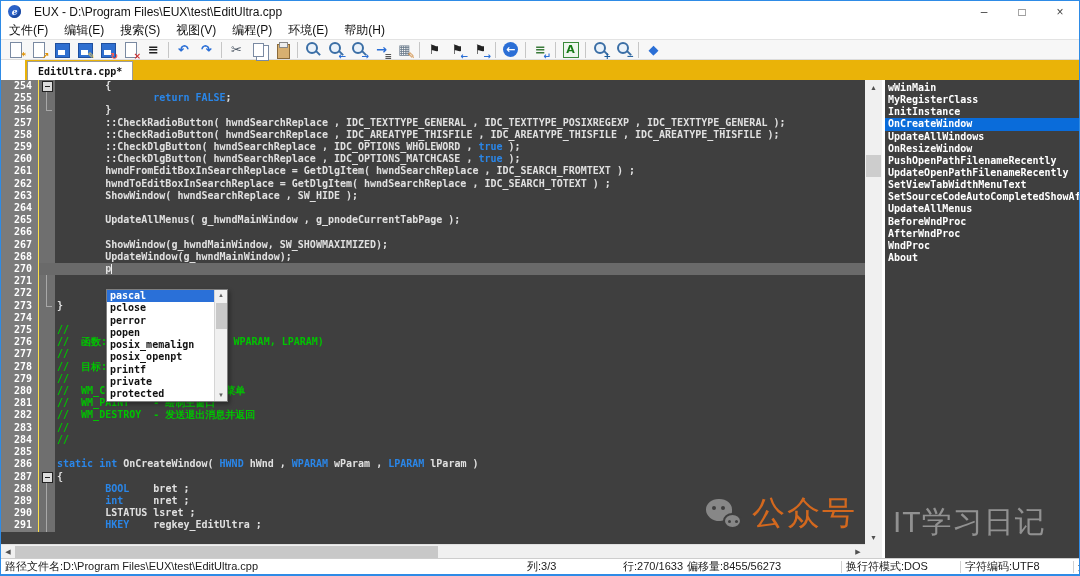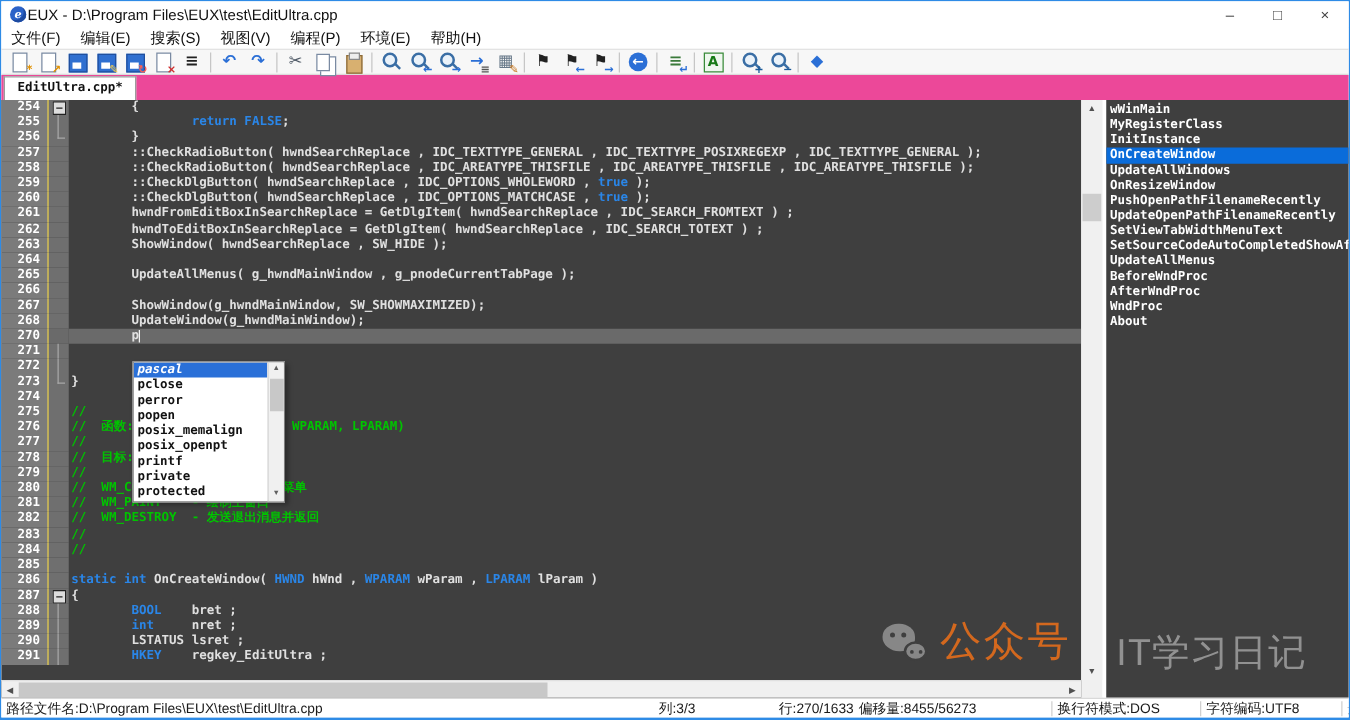--- a/index.html
+++ b/index.html
@@ -1,21 +1,21 @@
 <!DOCTYPE html>
 <html><head>
 <meta charset="utf-8">
 <style>
   html,body{margin:0;padding:0;background:#d8d8d8;}
   *{box-sizing:border-box;}
   #app{width:1080px;height:576px;background:#fff;border:1px solid #2e8be6;border-bottom:2px solid #2e8be6;position:relative;font-family:"Liberation Sans",sans-serif;overflow:hidden;}
   
   #titlebar{height:21px;display:flex;align-items:center;background:#fff;padding-left:7px;}
   #app-icon{width:13px;height:13px;border-radius:50%;background:#2b62c8;color:#fff;font:italic 700 9px "DejaVu Serif",serif;display:flex;align-items:center;justify-content:center;box-shadow:inset -2px -2px 0 #1d4aa0;}
-  #title-text{font-size:12px;color:#111;margin-left:1px;white-space:pre;}
+  #title-text{font-size:12px;color:#111;margin-left:13px;white-space:pre;}
   #win-controls{margin-left:auto;display:flex;height:100%;}
   .wc{width:38px;display:flex;align-items:center;justify-content:center;color:#444;font-size:12px;}
   
   #menubar{height:17px;display:flex;align-items:center;background:#fff;font-size:12px;color:#111;}
   .menu-item{padding:0 8px;height:100%;display:flex;align-items:center;}
   
   #toolbar{height:21px;display:flex;align-items:center;background:#f7f7f7;border-top:1px solid #e3e3e3;border-bottom:1px solid #dcdcdc;padding-left:3px;}
   .tsep{width:1px;height:16px;background:#c6c6c6;margin:0 3px;}
   .ti{position:relative;width:21px;height:19px;display:inline-flex;align-items:center;justify-content:center;margin:0 1px;}
   .ti .g{font:700 13px "DejaVu Sans",sans-serif;line-height:1;position:relative;}
@@ -26,21 +26,21 @@
   .ti.copy::before{content:"";position:absolute;left:4px;top:3px;width:9px;height:12px;background:#fff;border:1px solid #7a8aa2;box-shadow:4px 3px 0 0 #fff,4px 3px 0 1px #7a8aa2;}
   .ti.clip::before{content:"";position:absolute;left:5px;top:4px;width:11px;height:13px;background:#d8b070;border:1px solid #8a6a3a;}
   .ti.clip::after{content:"";position:absolute;left:7px;top:2px;width:7px;height:4px;background:#eee;border:1px solid #888;}
   .ti.mag::before{content:"";position:absolute;left:4px;top:2px;width:8px;height:8px;border:2px solid #3a6ea5;border-radius:50%;background:#eaf2fa;}
   .ti.mag::after{content:"";position:absolute;left:13px;top:12px;width:6px;height:2px;background:#3a6ea5;transform:rotate(45deg);}
   .ti.circ::before{content:"";position:absolute;left:3px;top:2px;width:15px;height:15px;background:#2b6fd6;border-radius:50%;}
   .ti.circ .g{color:#fff;font-size:11px;}
   .ti.asq::before{content:"";position:absolute;left:3px;top:2px;width:14px;height:14px;background:#eef7ee;border:1px solid #3a8a3a;}
   .ti.asq .g{color:#157a15;font-size:11px;}
   
-  #tabstrip{height:20px;background:#ec4899;display:flex;align-items:center;padding-left:2px;}
+  #tabstrip{height:20px;background:#eab308;display:flex;align-items:flex-end;padding-left:2px;margin-left:24px;}
   .tab{height:19px;background:#fff;border:1px solid #9c9c9c;border-bottom:none;padding:0 10px;display:flex;align-items:center;font:700 10px "DejaVu Sans Mono",monospace;color:#111;}
   
   #main{display:flex;height:478px;}
   #editor-col{width:864px;display:flex;flex-direction:column;position:relative;background:#3f3f3f;}
   #code-lines{height:464px;overflow:hidden;}
   .code-row{display:flex;height:12.21px;}
   .gutter{width:38px;background:#7b7b7b;color:#fff;font:700 10px "DejaVu Sans Mono",monospace;text-align:right;padding-right:6px;border-right:1px solid #fde047;line-height:12.2px;flex:none;}
   .fold{width:16px;background:#6f6f6f;position:relative;flex:none;}
   .code-row.current .fold,.code-row.current .codetxt{background:#6a6a6a;}
   .f-box::before{content:"";position:absolute;left:3px;top:1px;width:9px;height:9px;background:#ddd;border:1px solid #222;}
@@ -48,21 +48,21 @@
   .f-line::before{content:"";position:absolute;left:7px;top:0;width:1px;height:100%;background:#a8a8a8;}
   .f-corner::before{content:"";position:absolute;left:7px;top:0;width:1px;height:7px;background:#a8a8a8;}
   .f-corner::after{content:"";position:absolute;left:7px;top:6px;width:6px;height:1px;background:#a8a8a8;}
   .codetxt{flex:1;white-space:pre;font:700 10px "DejaVu Sans Mono",monospace;line-height:12.2px;padding-left:2px;overflow:hidden;}
   .seg-p{color:#e0e0e0;} .seg-k{color:#2a86e8;} .seg-c{color:#00c400;}
   .caret{display:inline-block;width:1px;height:10px;background:#f2f2f2;vertical-align:text-bottom;}
   
   #autocomplete{position:absolute;left:105px;top:209px;width:122px;height:113px;background:#fff;border:1px solid #7f7f7f;display:flex;z-index:5;box-shadow:2px 2px 4px rgba(0,0,0,0.35);}
   #ac-items{flex:1;overflow:hidden;}
   .ac-item{height:12.3px;font:700 10px "DejaVu Sans Mono",monospace;color:#111;line-height:12.3px;padding-left:3px;white-space:pre;}
-  .ac-item.selected{background:#2a70d8;color:#fff;font-style:italic;}
+  .ac-item.selected{background:#2a70d8;color:#fff;}
   #ac-scroll{width:13px;background:#f0f0f0;border-left:1px solid #d5d5d5;position:relative;}
   .ac-arrow{position:absolute;left:0;width:100%;text-align:center;font-size:6px;color:#606060;line-height:11px;height:11px;}
   #ac-thumb{position:absolute;left:1px;top:13px;width:11px;height:26px;background:#c8c8c8;}
   
   #hscroll{height:14px;background:#f0f0f0;position:relative;border-top:1px solid #e0e0e0;}
   .hs-arrow{position:absolute;top:0;width:14px;height:14px;display:flex;align-items:center;justify-content:center;font-size:7px;color:#505050;}
   #hs-thumb{position:absolute;left:14px;top:1px;width:423px;height:12px;background:#c8c8c8;}
   #vscroll-col{width:17px;display:flex;flex-direction:column;}
   #vscroll{height:464px;background:#f0f0f0;position:relative;}
   .vs-arrow{position:absolute;left:0;width:100%;height:14px;display:flex;align-items:center;justify-content:center;font-size:7px;color:#505050;}

